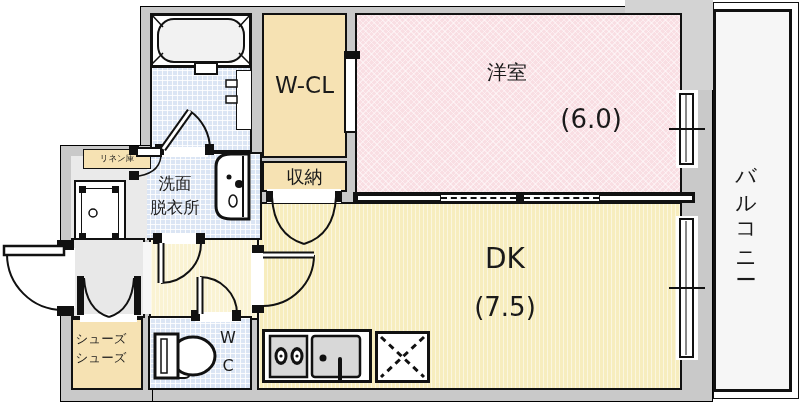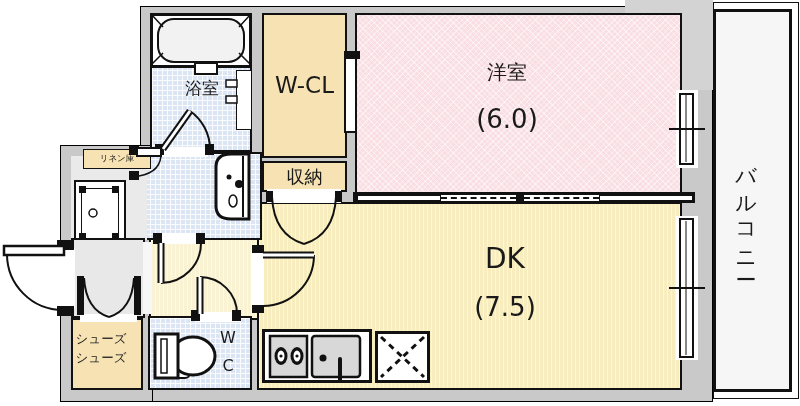--- a/index.html
+++ b/index.html
@@ -35,50 +35,53 @@
   <div class="abs" style="left:713px;top:2px;width:86px;height:397px;border:1.5px solid #111;background:#fff;"></div>
   <div class="abs" style="left:713px;top:9px;width:79px;height:383px;border:3px solid #111;background:#f6f6f6;"></div>
   <div class="lbl" style="left:716px;top:112px;width:42px;height:200px;writing-mode:vertical-rl;text-orientation:upright;font-size:21px;letter-spacing:5px;">バルコニー</div>
 
   <div class="abs" style="left:625px;top:0;width:88px;height:90px;background:#d3d3d3;"></div>
 
   <div class="abs room blue" style="left:150px;top:13px;width:102px;height:139px;"></div>
   <div class="abs" style="left:150px;top:13px;width:102px;height:55px;background:#fff;border:3px solid #111;"></div>
   <div class="abs" style="left:194px;top:62px;width:24px;height:13px;background:#fff;border:2px solid #111;"></div>
   <div class="abs" style="left:236px;top:70px;width:16px;height:60px;background:#fff;border:1.5px solid #111;"></div>
-  <div class="lbl" style="left:158px;top:78px;width:88px;font-size:17px;">浴室</div>
 
   <div class="abs room cream" style="left:262px;top:13px;width:85px;height:145px;"></div>
   <div class="lbl" style="left:262px;top:72px;width:85px;font-size:23px;">W-CL</div>
   <div class="abs" style="left:344px;top:51px;width:16px;height:82px;background:#fff;border:2px solid #111;"></div>
 
   <div class="abs room cream" style="left:262px;top:161px;width:85px;height:31px;"></div>
   <div class="lbl" style="left:262px;top:166px;width:85px;font-size:18px;">収納</div>
 
   <div class="abs room pink" style="left:355px;top:13px;width:327px;height:182px;"></div>
   <div class="lbl" style="left:392px;top:60px;width:230px;font-size:20px;">洋室</div>
-  <div class="lbl" style="left:392px;top:104px;width:230px;font-size:26px;">(6.0)</div>
+  <div class="lbl" style="left:392px;top:104px;width:230px;font-size:26px;text-align:right;">(6.0)</div>
 
   <div class="abs" style="left:353px;top:192px;width:342px;height:11px;background:#111;"></div>
   <div class="abs" style="left:358px;top:196px;width:82px;height:4px;background:#fff;"></div>
   <div class="abs" style="left:600px;top:196px;width:92px;height:4px;background:#fff;"></div>
   <div class="abs" style="left:440px;top:194px;width:77px;height:8px;background:#fff;border:1px solid #111;">
     <div style="margin-top:2px;border-top:2px dashed #111;"></div>
     </div>
   <div class="abs" style="left:523px;top:194px;width:77px;height:8px;background:#fff;border:1px solid #111;">
     <div style="margin-top:2px;border-top:2px dashed #111;"></div>
     </div>
 
   <div class="abs room yellow" style="left:257px;top:202px;width:425px;height:188px;"></div>
   <div class="lbl" style="left:420px;top:242px;width:170px;font-size:28px;">DK</div>
   <div class="lbl" style="left:420px;top:284px;width:170px;font-size:26px;margin-top:8px;">(7.5)</div>
 
   <div class="abs room hallc" style="left:149px;top:236px;width:110px;height:84px;"></div>
 
   <div class="abs room blue" style="left:143px;top:152px;width:119px;height:88px;"></div>
+  <div class="lbl" style="left:125px;top:172px;width:100px;font-size:16.5px;line-height:1.45;">
+    <span>洗面</span><br>
+    <span>脱衣所</span>
+  </div>
 
   <div class="abs" style="left:71px;top:156px;width:76px;height:84px;background:#eaeaea;"></div>
   <div class="abs" style="left:83px;top:149px;width:68px;height:20px;background:#f6e2b3;border:1.5px solid #111;">
     <div class="lbl" style="left:0;top:3px;width:100%;font-size:8.5px;">リネン庫</div>
   </div>
   <div class="abs" style="left:74px;top:180px;width:52px;height:67px;background:#fff;border:2.5px solid #111;"></div>
   <div class="abs" style="left:81px;top:188px;width:38px;height:51px;border:1.5px solid #111;"></div>
   <div class="abs" style="left:79px;top:186px;width:7px;height:7px;background:#111;"></div>
   <div class="abs" style="left:112px;top:186px;width:7px;height:7px;background:#111;"></div>
   <div class="abs" style="left:79px;top:233px;width:7px;height:7px;background:#111;"></div>

